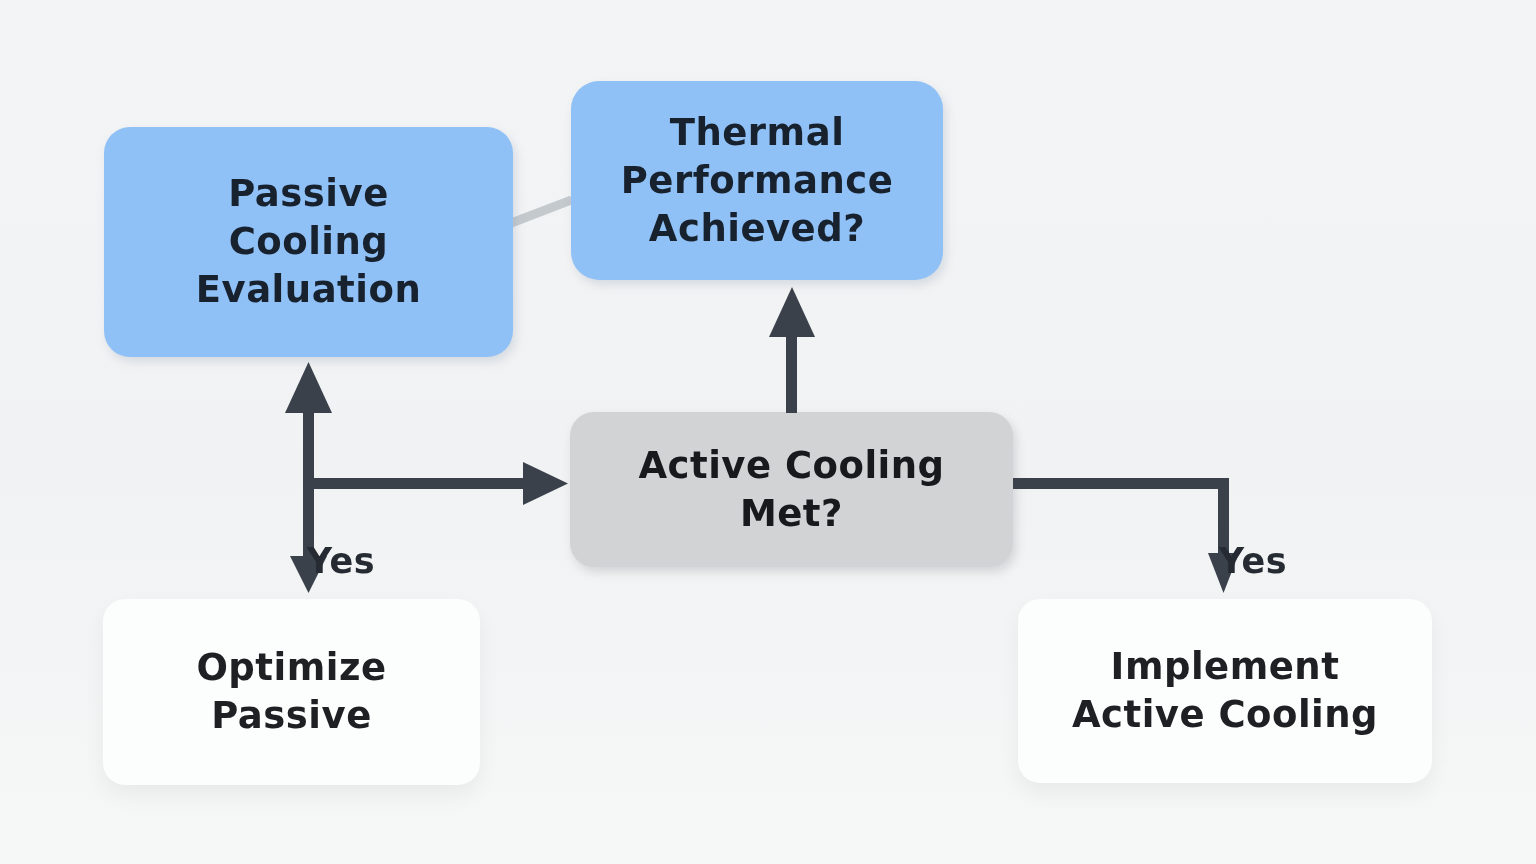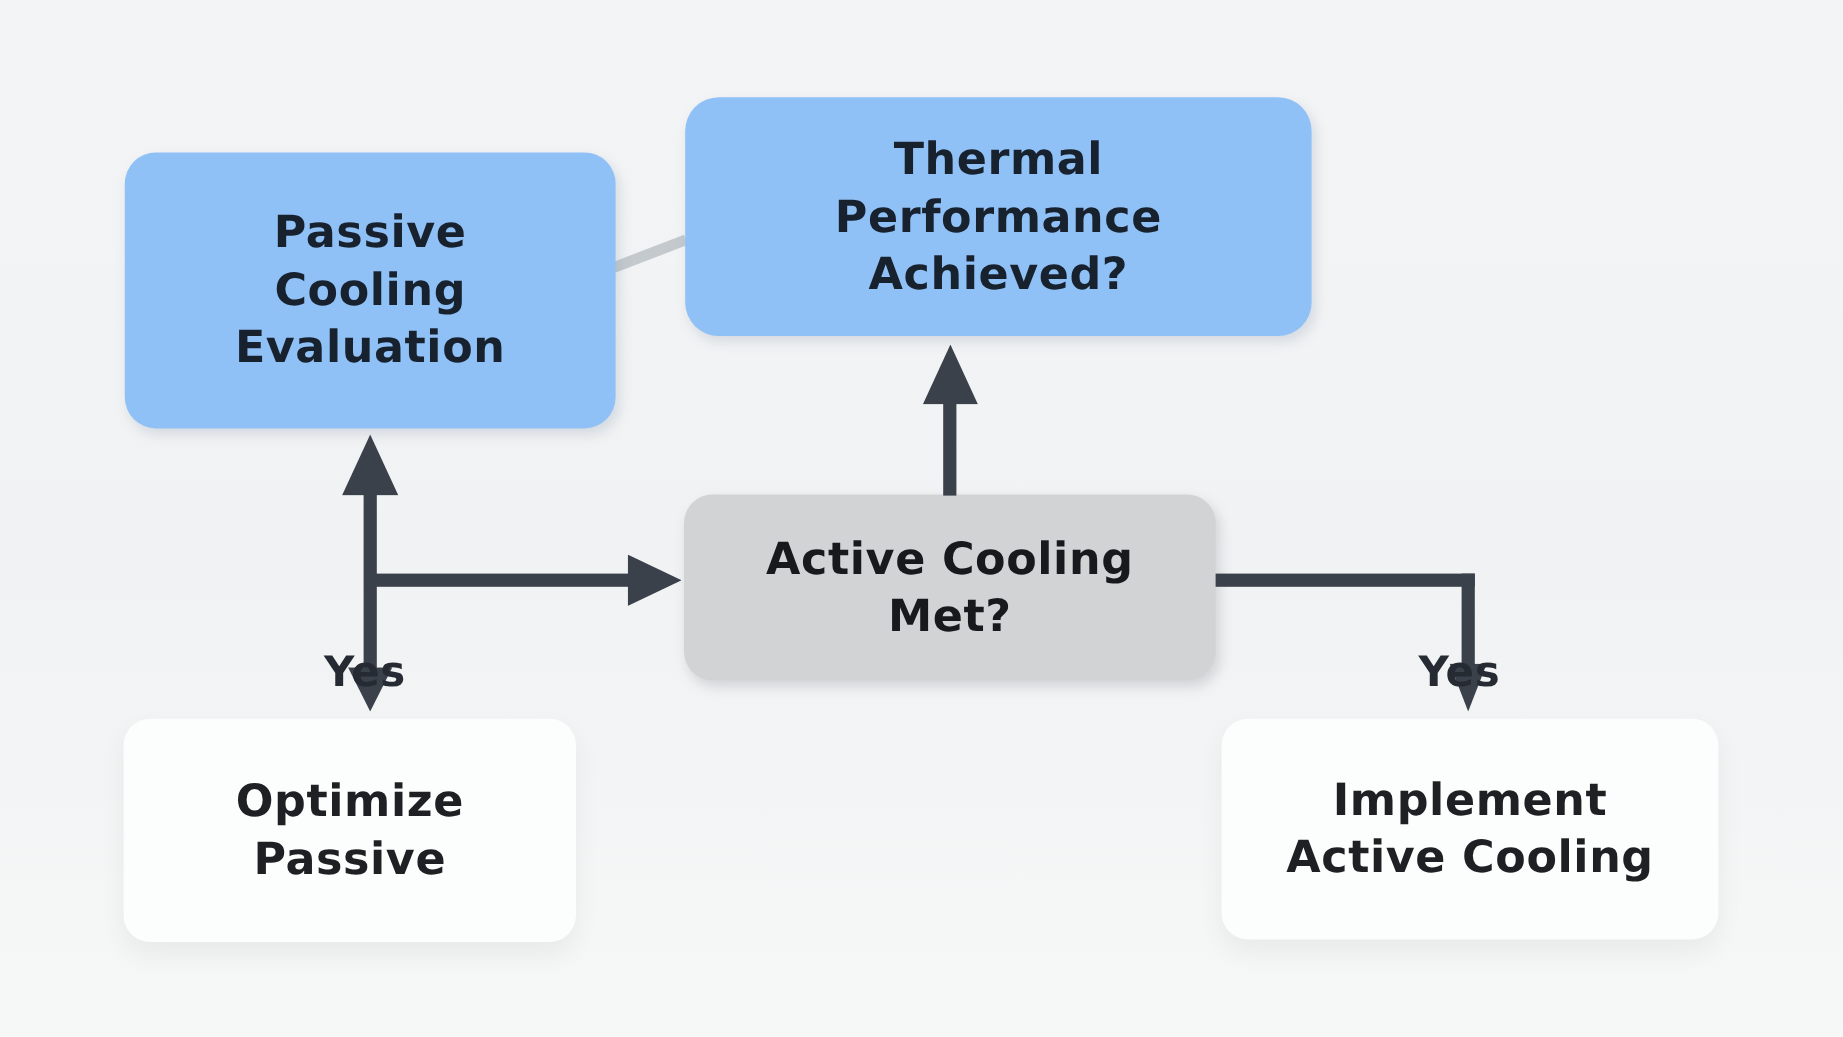--- a/index.html
+++ b/index.html
@@ -19,21 +19,21 @@
     letter-spacing:.5px;
   }
   .node .lbl { width:100%; }
   #node-passive {
     left:104px; top:127px; width:409px; height:230px;
     background:#90c1f6; border-radius:26px;
     color:#18222f; font-size:37px; line-height:48px;
     box-shadow:3px 5px 10px rgba(130,150,175,.25);
   }
   #node-thermal {
-    left:571px; top:81px; width:522px; height:199px;
+    left:571px; top:81px; width:372px; height:199px;
     background:#90c1f6; border-radius:28px;
     color:#18222f; font-size:37px; line-height:48px;
     box-shadow:3px 5px 10px rgba(130,150,175,.25);
     align-items:center;
   }
   #node-active {
     left:570px; top:412px; width:443px; height:155px;
     background:#d1d3d5; border-radius:24px;
     color:#17191c; font-size:37px; line-height:48px;
     box-shadow:3px 5px 10px rgba(120,125,130,.25);
@@ -57,24 +57,25 @@
   .ah-down  { clip-path:polygon(50% 100%, 0 0, 100% 0); }
   .ah-right { clip-path:polygon(100% 50%, 0 0, 0 100%); }
   #conn-diag {
     position:absolute;
     left:510px; top:219px; width:66px; height:9px;
     background:#c4c9ce;
     transform:rotate(-21deg); transform-origin:left center;
   }
   .yes {
     position:absolute;
-    width:80px; text-align:left;
+    width:80px; text-align:right;
     font-weight:bold; font-size:35px; letter-spacing:.5px;
     color:#262b33;
     z-index:5;
+    margin-left:25px;
   }
   #yes-left  { left:270px;  top:541px; }
   #yes-right { left:1182px; top:541px; }
 </style>
 </head>
 <body>
 
 <div id="canvas">
 
   <div id="conn-diag"></div>

